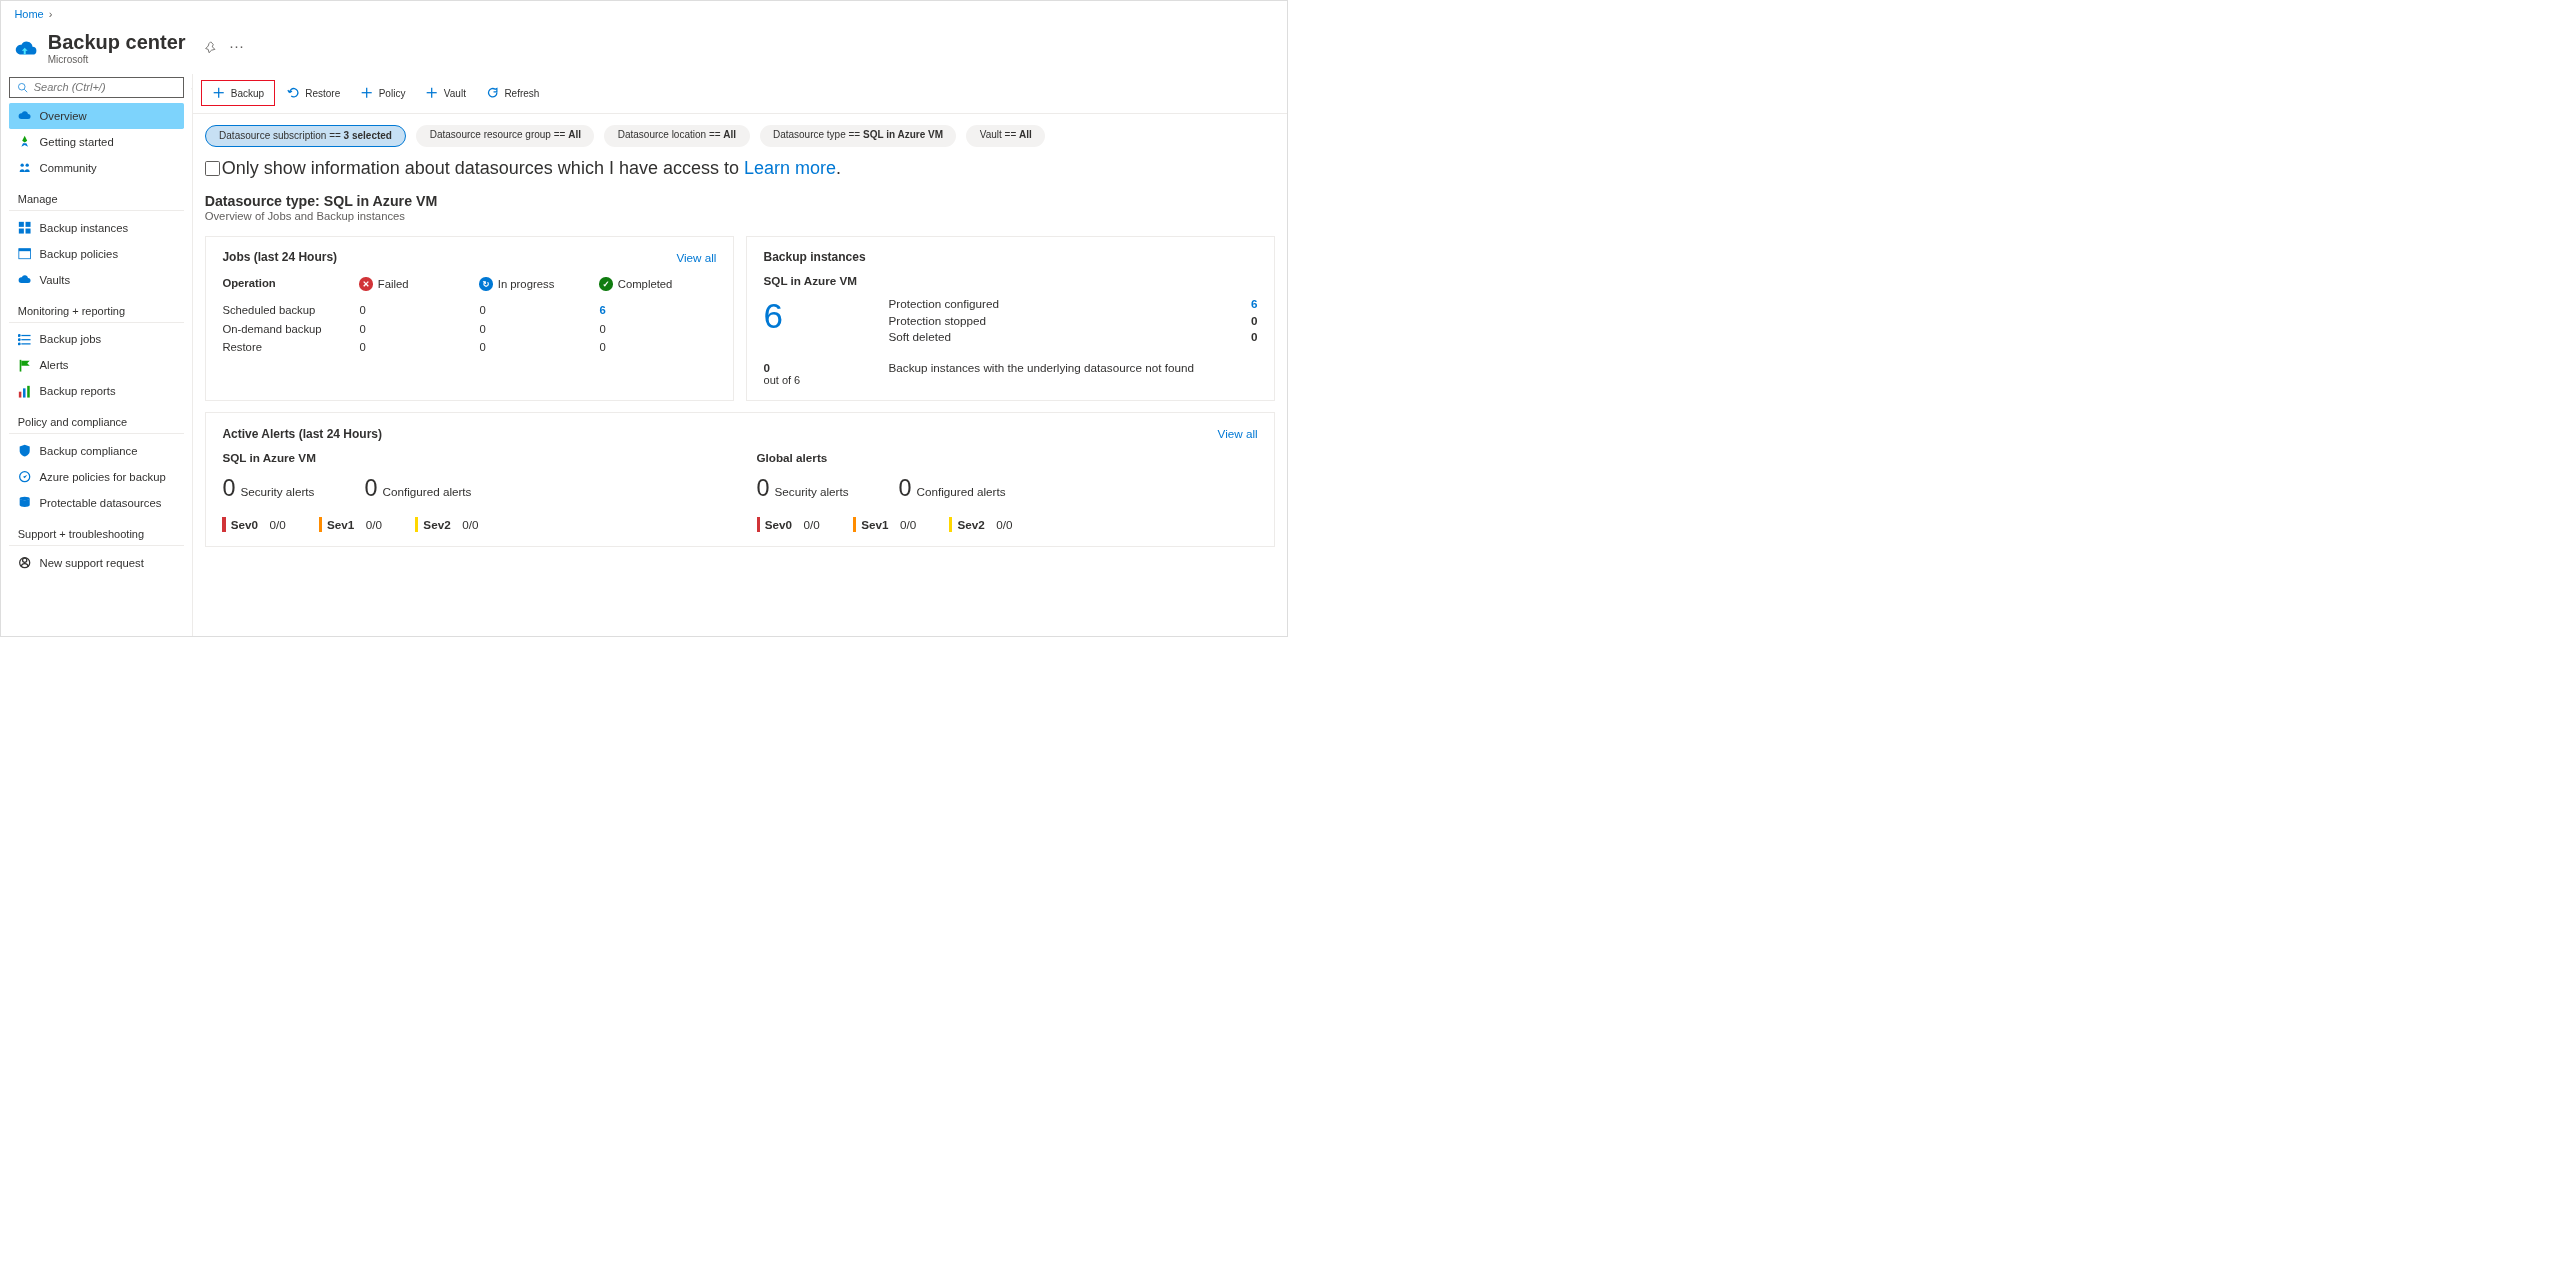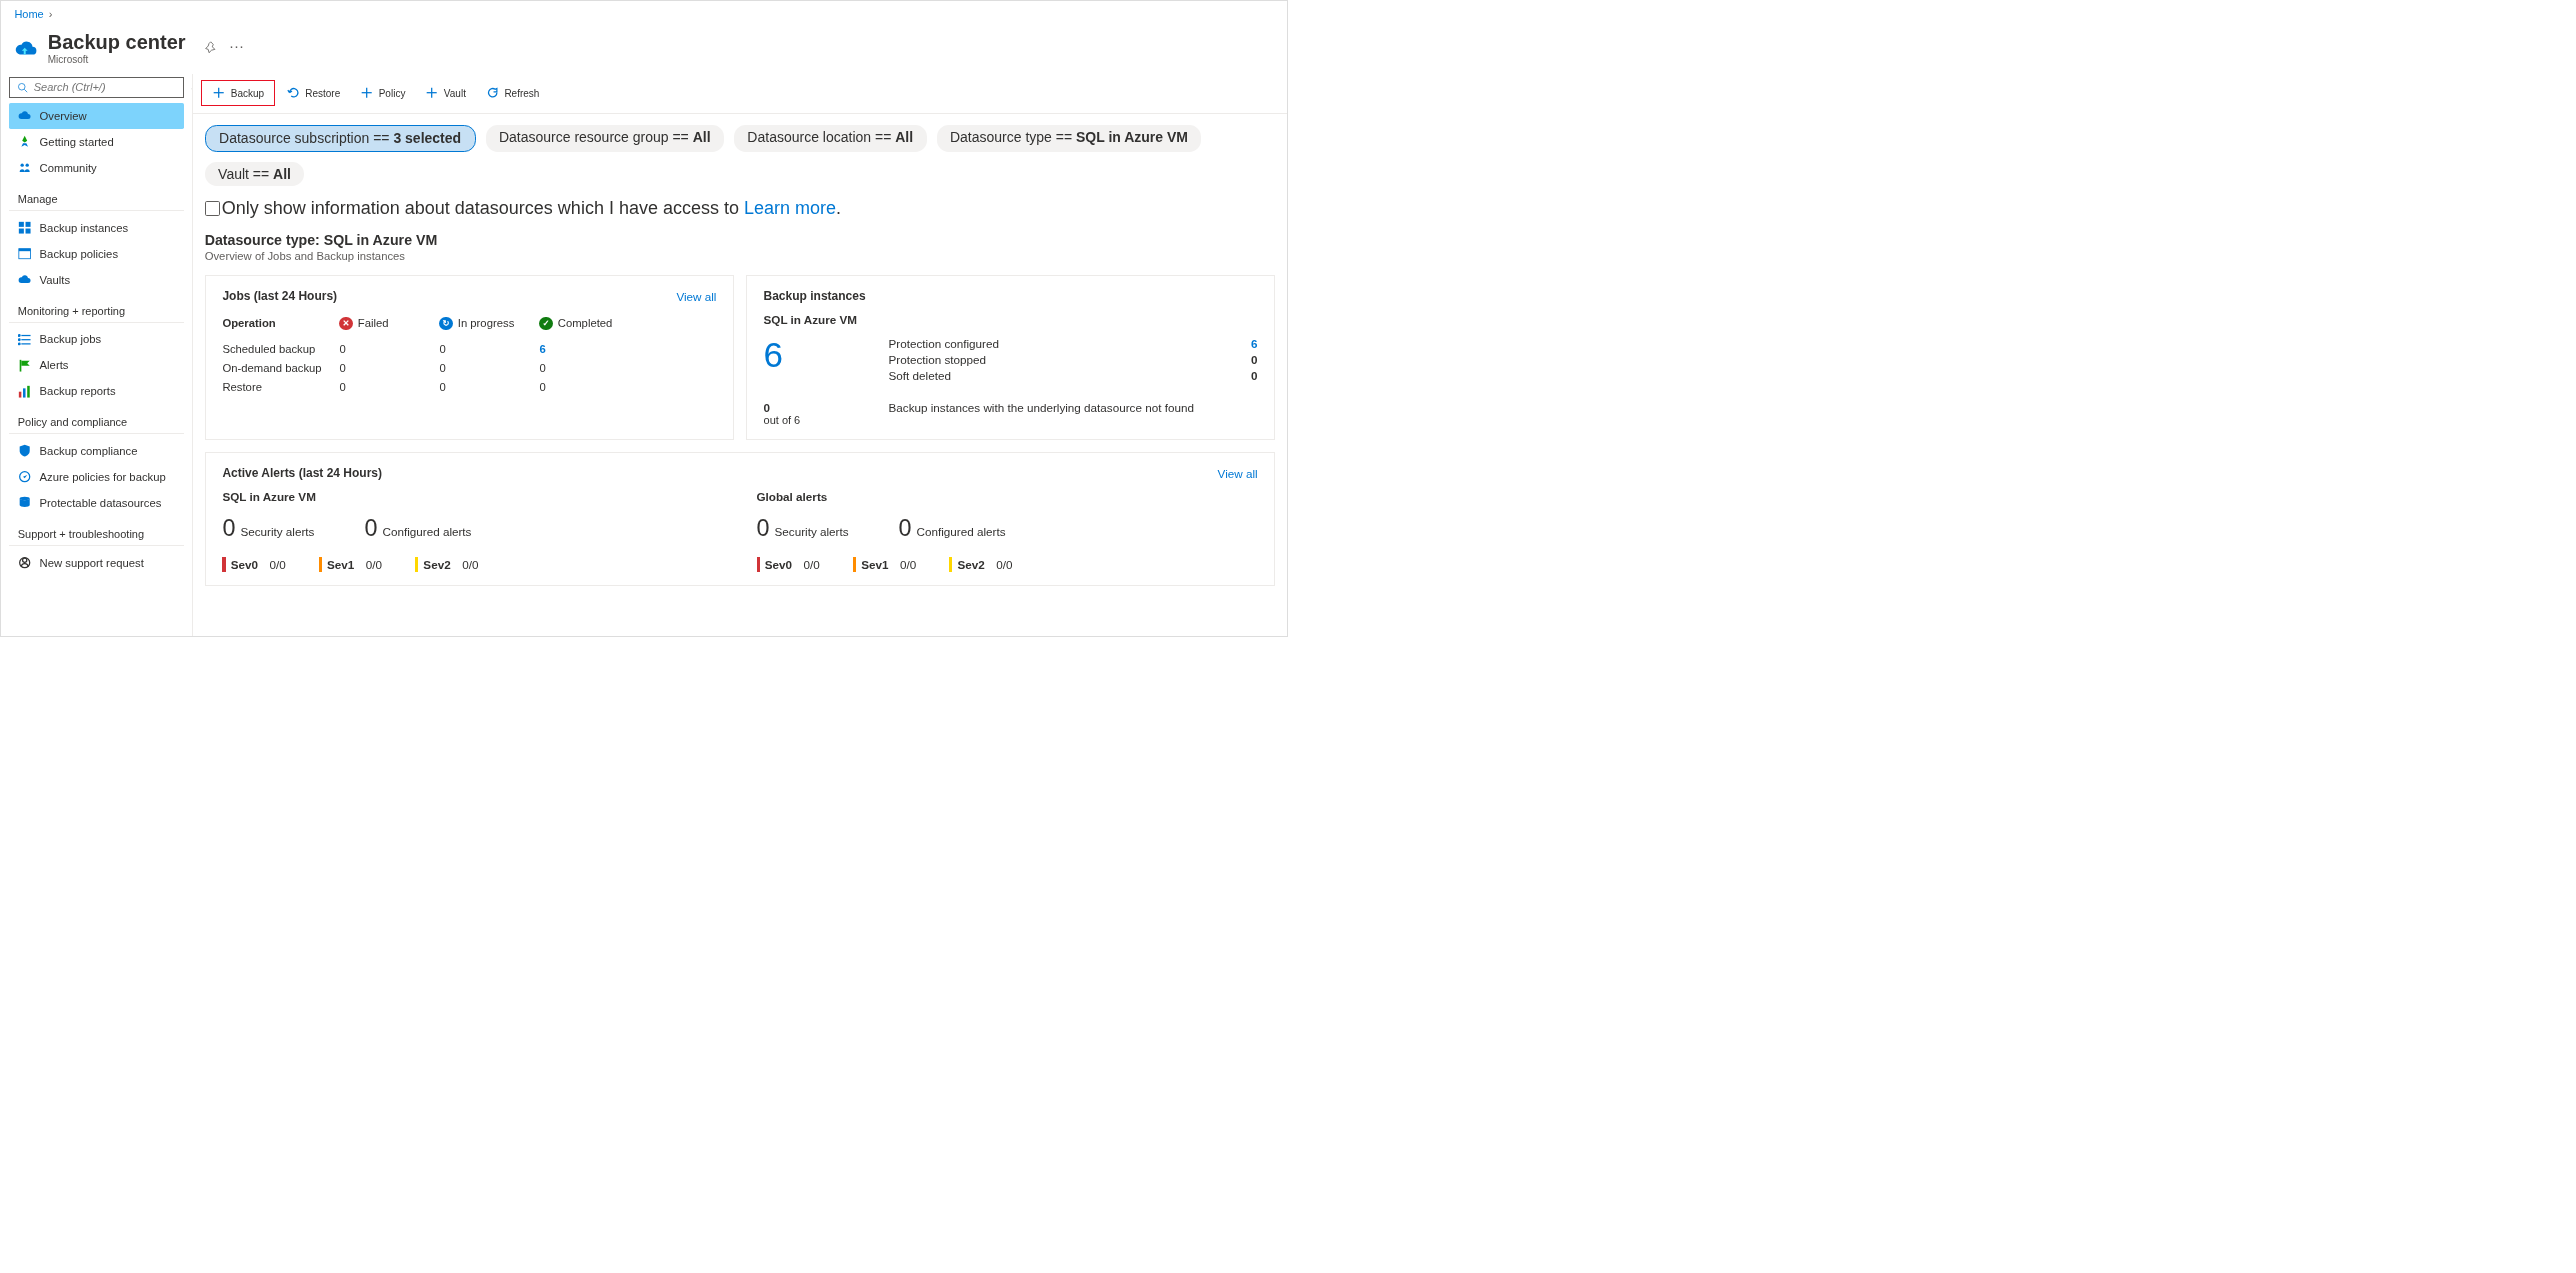--- a/index.html
+++ b/index.html
@@ -34,38 +34,38 @@
   .nav-section { font-size: 11px; color: #323130; padding: 11.7px 8.4px 5px; border-bottom: 0.8px solid #edebe9; margin-bottom: 3.3px; }
   
   
   .main { flex: 1; display: flex; flex-direction: column; overflow: hidden; }
   .toolbar { display: flex; align-items: center; gap: 3.3px; padding: 6.7px 8.4px; border-bottom: 0.8px solid #edebe9; }
   .tbtn { display: flex; align-items: center; gap: 5px; padding: 3.3px 8.4px; cursor: pointer; font-size: 10px; color: #323130; }
   .tbtn svg { width: 13.4px; height: 13.4px; color: #0078d4; }
   .tbtn.highlight { border: 1.7px solid #e81123; padding: 5px 10px; }
   
   .filters { display: flex; gap: 10px; padding: 11.7px 11.7px 8.4px; flex-wrap: wrap; }
-  .pill { background: #f3f2f1; border-radius: 11.7px; padding: 4.2px 13.4px; font-size: 14px; cursor: pointer; white-space: nowrap; }
+  .pill { background: #f3f2f1; border-radius: 11.7px; padding: 4.2px 13.4px; font-size: 10px; cursor: pointer; white-space: nowrap; }
   .pill.active { background: #c7e0f4; border: 0.8px solid #0078d4; }
   .pill b { font-weight: 600; }
   
   .access-row { display: flex; align-items: center; gap: 2px; padding: 3.3px 11.7px 11.7px; font-size: 18px; }
   .checkbox { width:15px;height:15px;border:0.8px solid #605e5c;border-radius:1.7px; }
   
   .ds-heading { padding: 1.7px 11.7px; }
   .ds-heading h3 { font-size: 14.2px; font-weight: 600; }
   .ds-heading p { font-size: 11.3px; color: #605e5c; margin-top: 1.7px; }
   
   .cards { display: flex; gap: 11.7px; padding: 11.7px; }
   .card { border: 0.8px solid #edebe9; padding: 13.4px 16.7px; flex: 1; }
   .card-head { display:flex; justify-content: space-between; align-items: center; margin-bottom: 10px;}
   .card-head b { font-size: 12px; font-weight: 600; }
   
   .jobs-table { font-size: 11.3px; }
-  .jobs-table .jrow { display: grid; grid-template-columns: 117px 100px 100px 84px; padding: 3.3px 0; }
+  .jobs-table .jrow { display: grid; grid-template-columns: 117px 100px 100px 84px; padding: 3.3px 0; gap: 20px; }
   .jobs-table .jhead { font-weight: 600; margin-bottom: 6.7px;}
   .jobs-table .jhead .st { display:flex;align-items:center;gap:5px; font-weight: 400;}
   .ic16 { width:13.4px;height:13.4px;border-radius:50%;display:inline-flex;align-items:center;justify-content:center;color:#fff;font-size:8.4px;font-weight:bold; }
   .ic-fail{background:#d13438;} .ic-prog{background:#0078d4;} .ic-comp{background:#107c10;}
   
   .bi-sub { font-weight:600; font-size:11.7px; margin-bottom:8.4px;}
   .bi-row { display:flex; gap: 25px; }
   .bi-big { font-size: 35px; color: #0078d4; font-weight:300; width:100px; }
   .bi-stats { flex:1; font-size:11.7px; }
   .bi-stats .srow { display:flex; justify-content:space-between; padding: 1.7px 0;}

